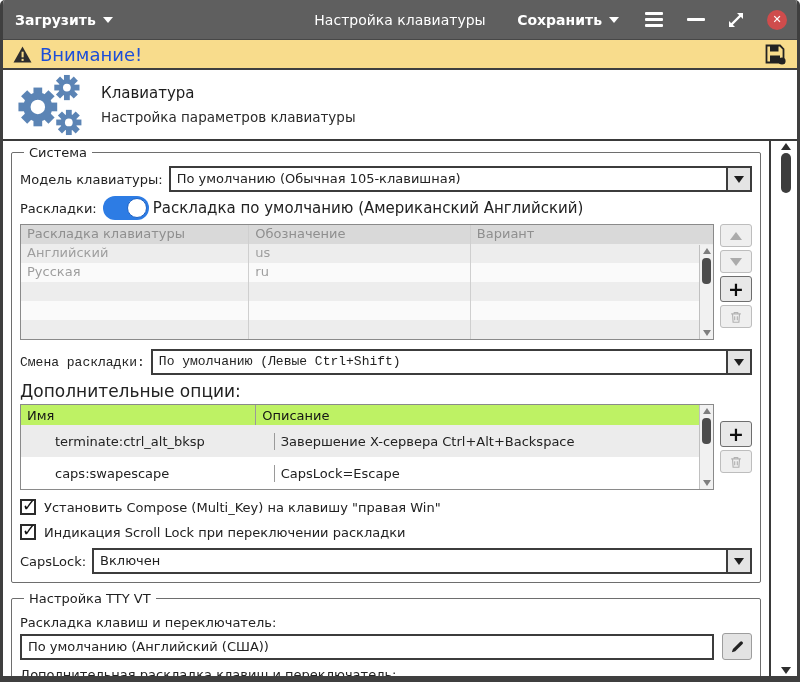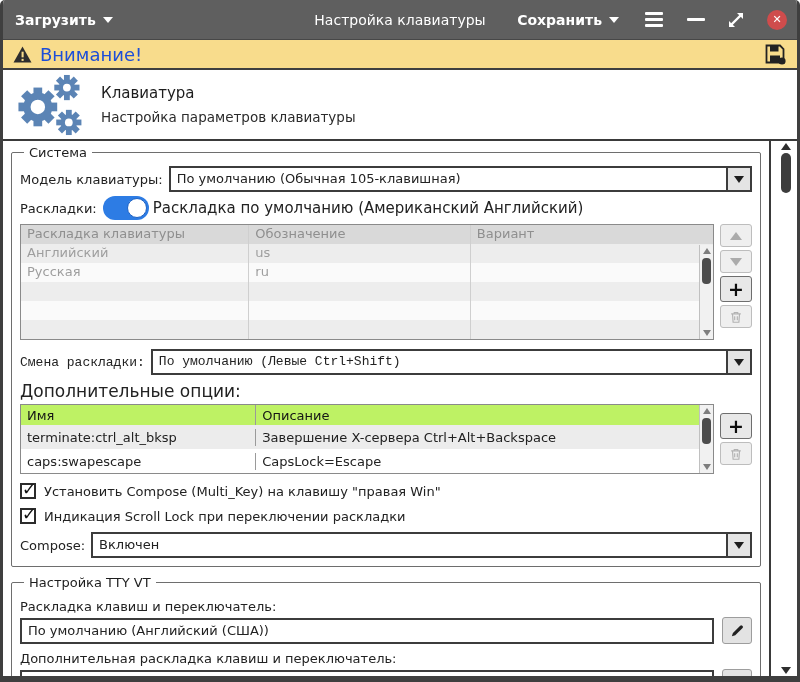--- a/index.html
+++ b/index.html
@@ -82,21 +82,21 @@
   .layouts .trow { height:19px; }
   .layouts .trow.odd { background:#ededed; }
   .layouts .trow.even { background:#fafafa; }
   .layouts .tcell { color:#9e9e9e; }
   .layouts .c1 { width:33%; border-right:1px solid #cfcfcf; }
   .layouts .c2 { width:32%; border-right:1px solid #cfcfcf; }
   .layouts .c3 { flex:1; }
   
   .options .thead { background:#bef264; }
   .options .thead .tcell { color:#151515; height:20px; }
-  .options .trow.body { height:24px; align-items:center; }
+  .options .trow.body { height:32px; align-items:center;padding-left:28px; }
   .options .trow.odd { background:#ececec; }
   .options .c1 { width:34%; border-right:1px solid #9a9a9a; display:flex; align-items:center; }
   .options .c2 { flex:1; display:flex; align-items:center; }
   
   .tsb { position:absolute; right:0; width:14px; background:#f1f1f1; border-left:1px solid #c0c0c0; }
   .tsb .tri-up-xs { position:absolute; top:3px; left:3px; width:0;height:0; border-left:4px solid transparent; border-right:4px solid transparent; border-bottom:6px solid #7e7e7e; }
   .tsb .tri-down-xs { position:absolute; bottom:3px; left:3px; width:0;height:0; border-left:4px solid transparent; border-right:4px solid transparent; border-top:6px solid #7e7e7e; }
   .tsb .tthumb { position:absolute; top:13px; left:2px; width:9px; height:26px; background:#4d4d4d; border-radius:4px; }
   
   .side-btns { width:32px; display:flex; flex-direction:column; gap:3px; }
@@ -323,21 +323,21 @@
         <div class="checkrow">
           <span class="checkbox checked"></span>
           <span>Установить Compose (Multi_Key) на клавишу "правая Win"</span>
         </div>
         <div class="checkrow">
           <span class="checkbox checked"></span>
           <span>Индикация Scroll Lock при переключении раскладки</span>
         </div>
 
         <div class="row" style="margin-top:8px;">
-          <label>Compose:</label>
+          <label>CapsLock:</label>
           <div class="combo">
             <div class="combo-text">Включен</div>
             <div class="combo-btn">
                 <span class="tri-down"></span>
               </div>
           </div>
         </div>
       </fieldset>
 
       <fieldset class="group">

